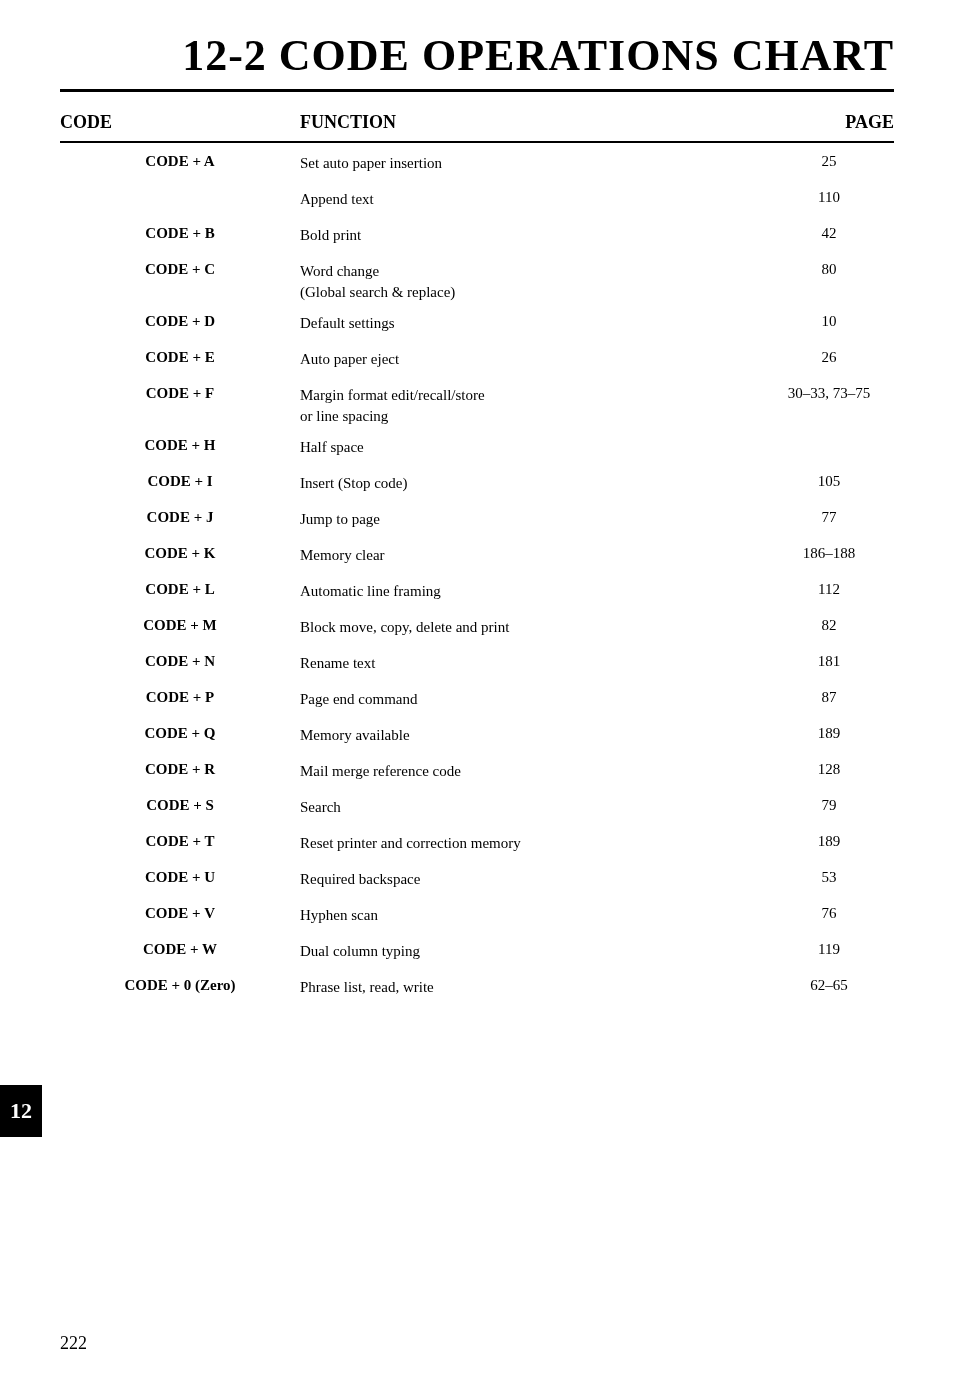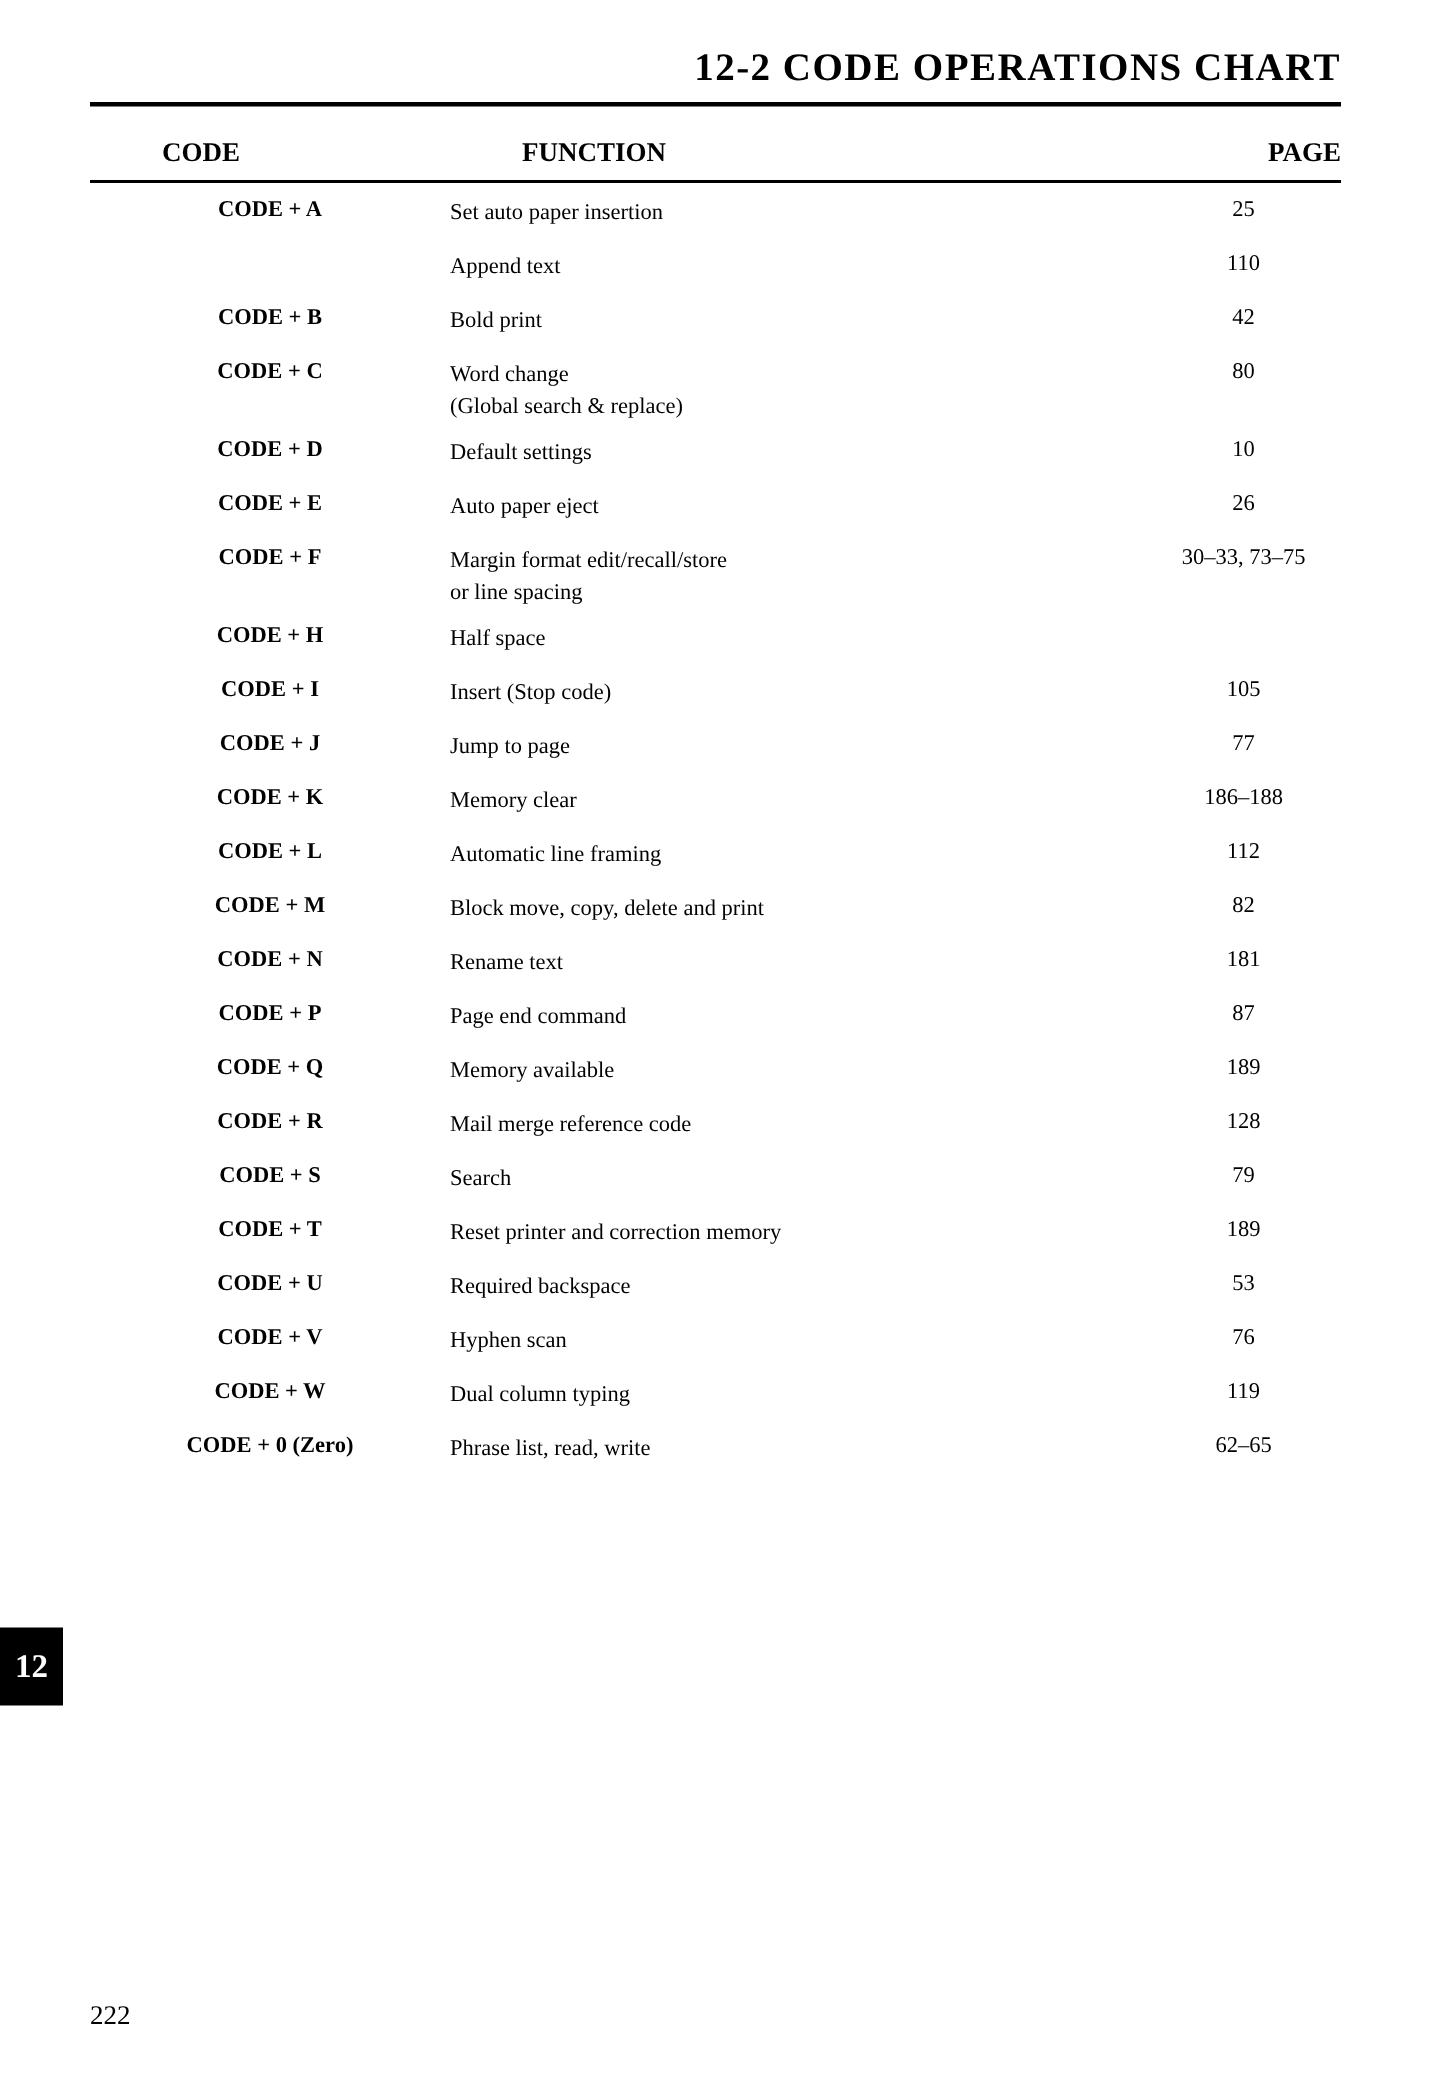--- a/index.html
+++ b/index.html
@@ -27,37 +27,36 @@
     }
 
     .title-section {
       text-align: right;
       border-bottom: 3px solid #000;
       padding-bottom: 8px;
       margin-bottom: 20px;
     }
 
     .title-text {
-      font-size: 26px;
+      font-size: 44px;
       font-weight: bold;
       letter-spacing: 1px;
     }
 
     .table-header {
       display: grid;
       grid-template-columns: 240px 1fr 130px;
       border-bottom: 2px solid #000;
       padding-bottom: 8px;
       margin-bottom: 4px;
     }
 
     .col-header {
       font-size: 18px;
       font-weight: bold;
-      margin-left: 48px;
     }
 
     .col-header.right {
       text-align: right;
     }
 
     .table-body {
       width: 100%;
     }
 

